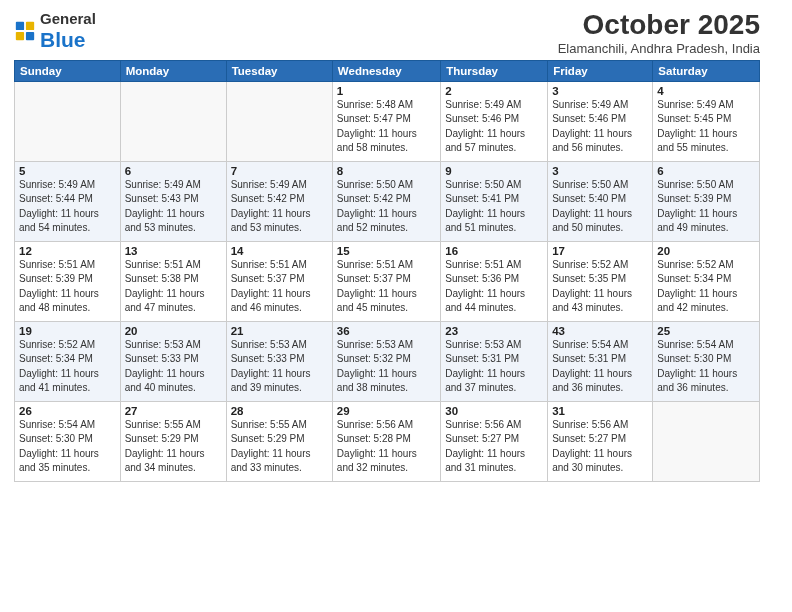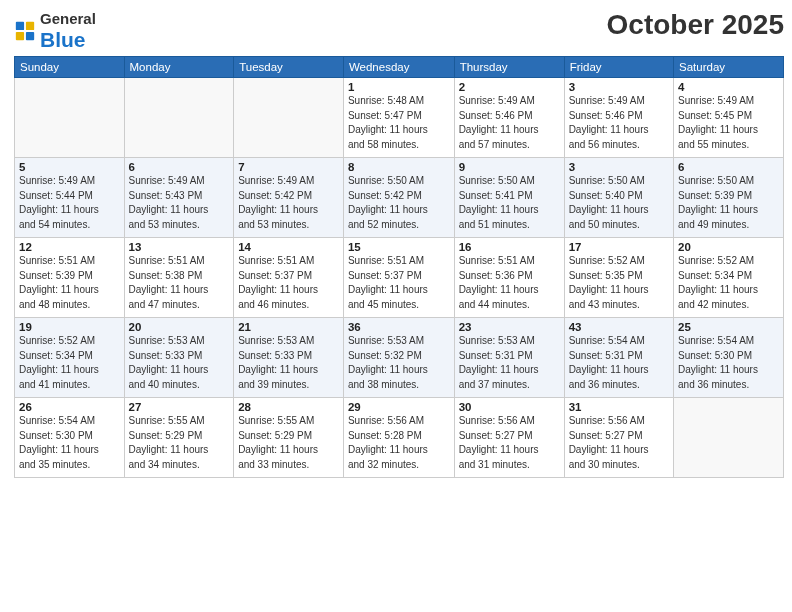--- a/index.html
+++ b/index.html
@@ -5,21 +5,21 @@
     * { margin: 0; padding: 0; box-sizing: border-box; }
     body {
       font-family: Arial, sans-serif;
       background: #fff;
       width: 792px;
       height: 612px;
       overflow: hidden;
     }
     .container {
       width: 792px;
-      padding: 10px 8px 8px 14px;
+      padding: 10px 32px 8px 14px;
     }
     .header-top {
       display: flex;
       align-items: flex-start;
       justify-content: space-between;
       margin-bottom: 2px;
     }
     .logo {
       display: flex;
       align-items: center;
@@ -55,21 +55,21 @@
     }
     .calendar {
       width: 100%;
       border-collapse: collapse;
       margin-top: 4px;
     }
     .calendar th {
       background-color: #2a6db5;
       color: #fff;
       font-size: 11.5px;
-      font-weight: normal;
+      font-weight: bold;
       text-align: left;
       padding: 4px 5px;
       border: 1px solid #1a5a9a;
     }
     .calendar td {
       border: 1px solid #ccc;
       vertical-align: top;
       padding: 3px 4px;
       width: 113px;
       height: 80px;
@@ -110,20 +110,21 @@
       </svg>
       <div>
         <div>
           <span class="logo-text-general">General</span><br>
           <span class="logo-text-blue">Blue</span>
         </div>
       </div>
     </div>
     <div class="title-block">
       <div class="month-title">October 2025</div>
+      <div class="subtitle">Elamanchili, Andhra Pradesh, India</div>
     </div>
   </div>
 
   <table class="calendar">
     <thead>
       <tr>
         <th>Sunday</th>
         <th>Monday</th>
         <th>Tuesday</th>
         <th>Wednesday</th>

